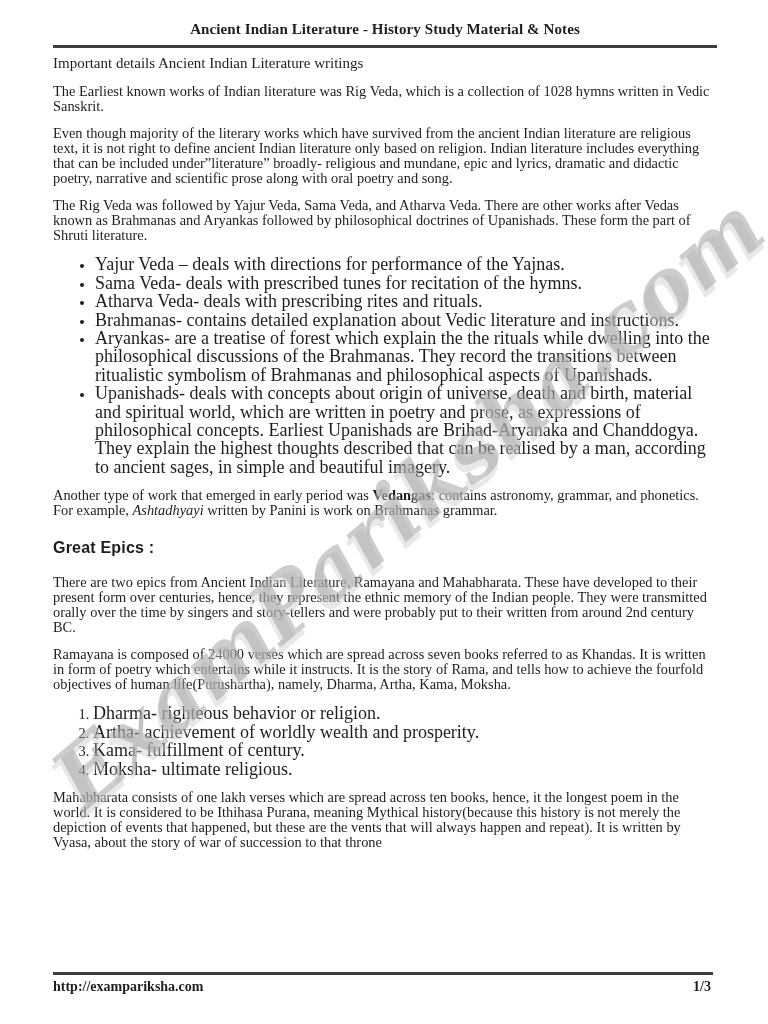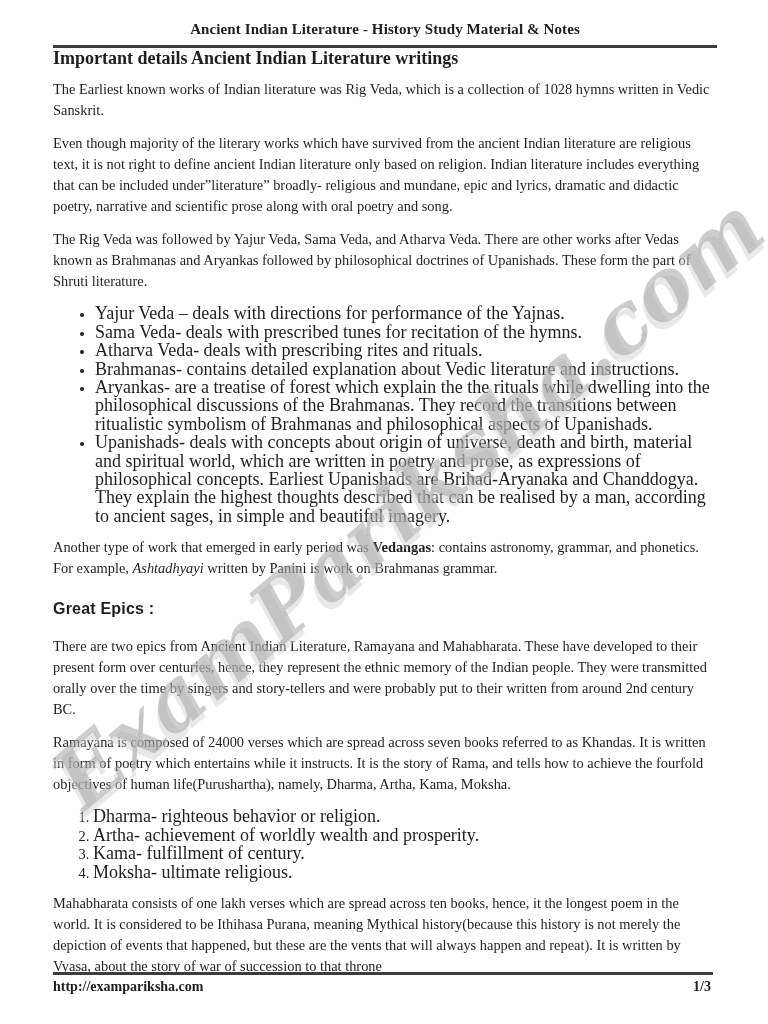--- a/index.html
+++ b/index.html
@@ -27,28 +27,28 @@
     font-size: 15px;
     line-height: 19px;
     letter-spacing: 0.1px;
   }
   .header-rule {
     border: 0;
     border-top: 3px solid #3c3c3c;
     margin: 6px 0 0 0;
   }
   .doc-subtitle {
-    font-size: 18px;
-    font-weight: bold;
-    margin: 1px 0 0 0;
+    font-size: 15px;
+    font-weight: normal;
+    margin: 6px 0 0 0;
     line-height: 18.4px;
   }
   p.body-para {
     font-size: 14.4px;
-    line-height: 21px;
+    line-height: 15px;
     margin: 12px 0 0 0;
   }
   ul.veda-list {
     margin: 12px 0 0 0;
     padding-left: 42px;
     list-style: disc outside;
   }
   ol.purushartha-list {
     margin: 12px 0 0 0;
     padding-left: 40px;

